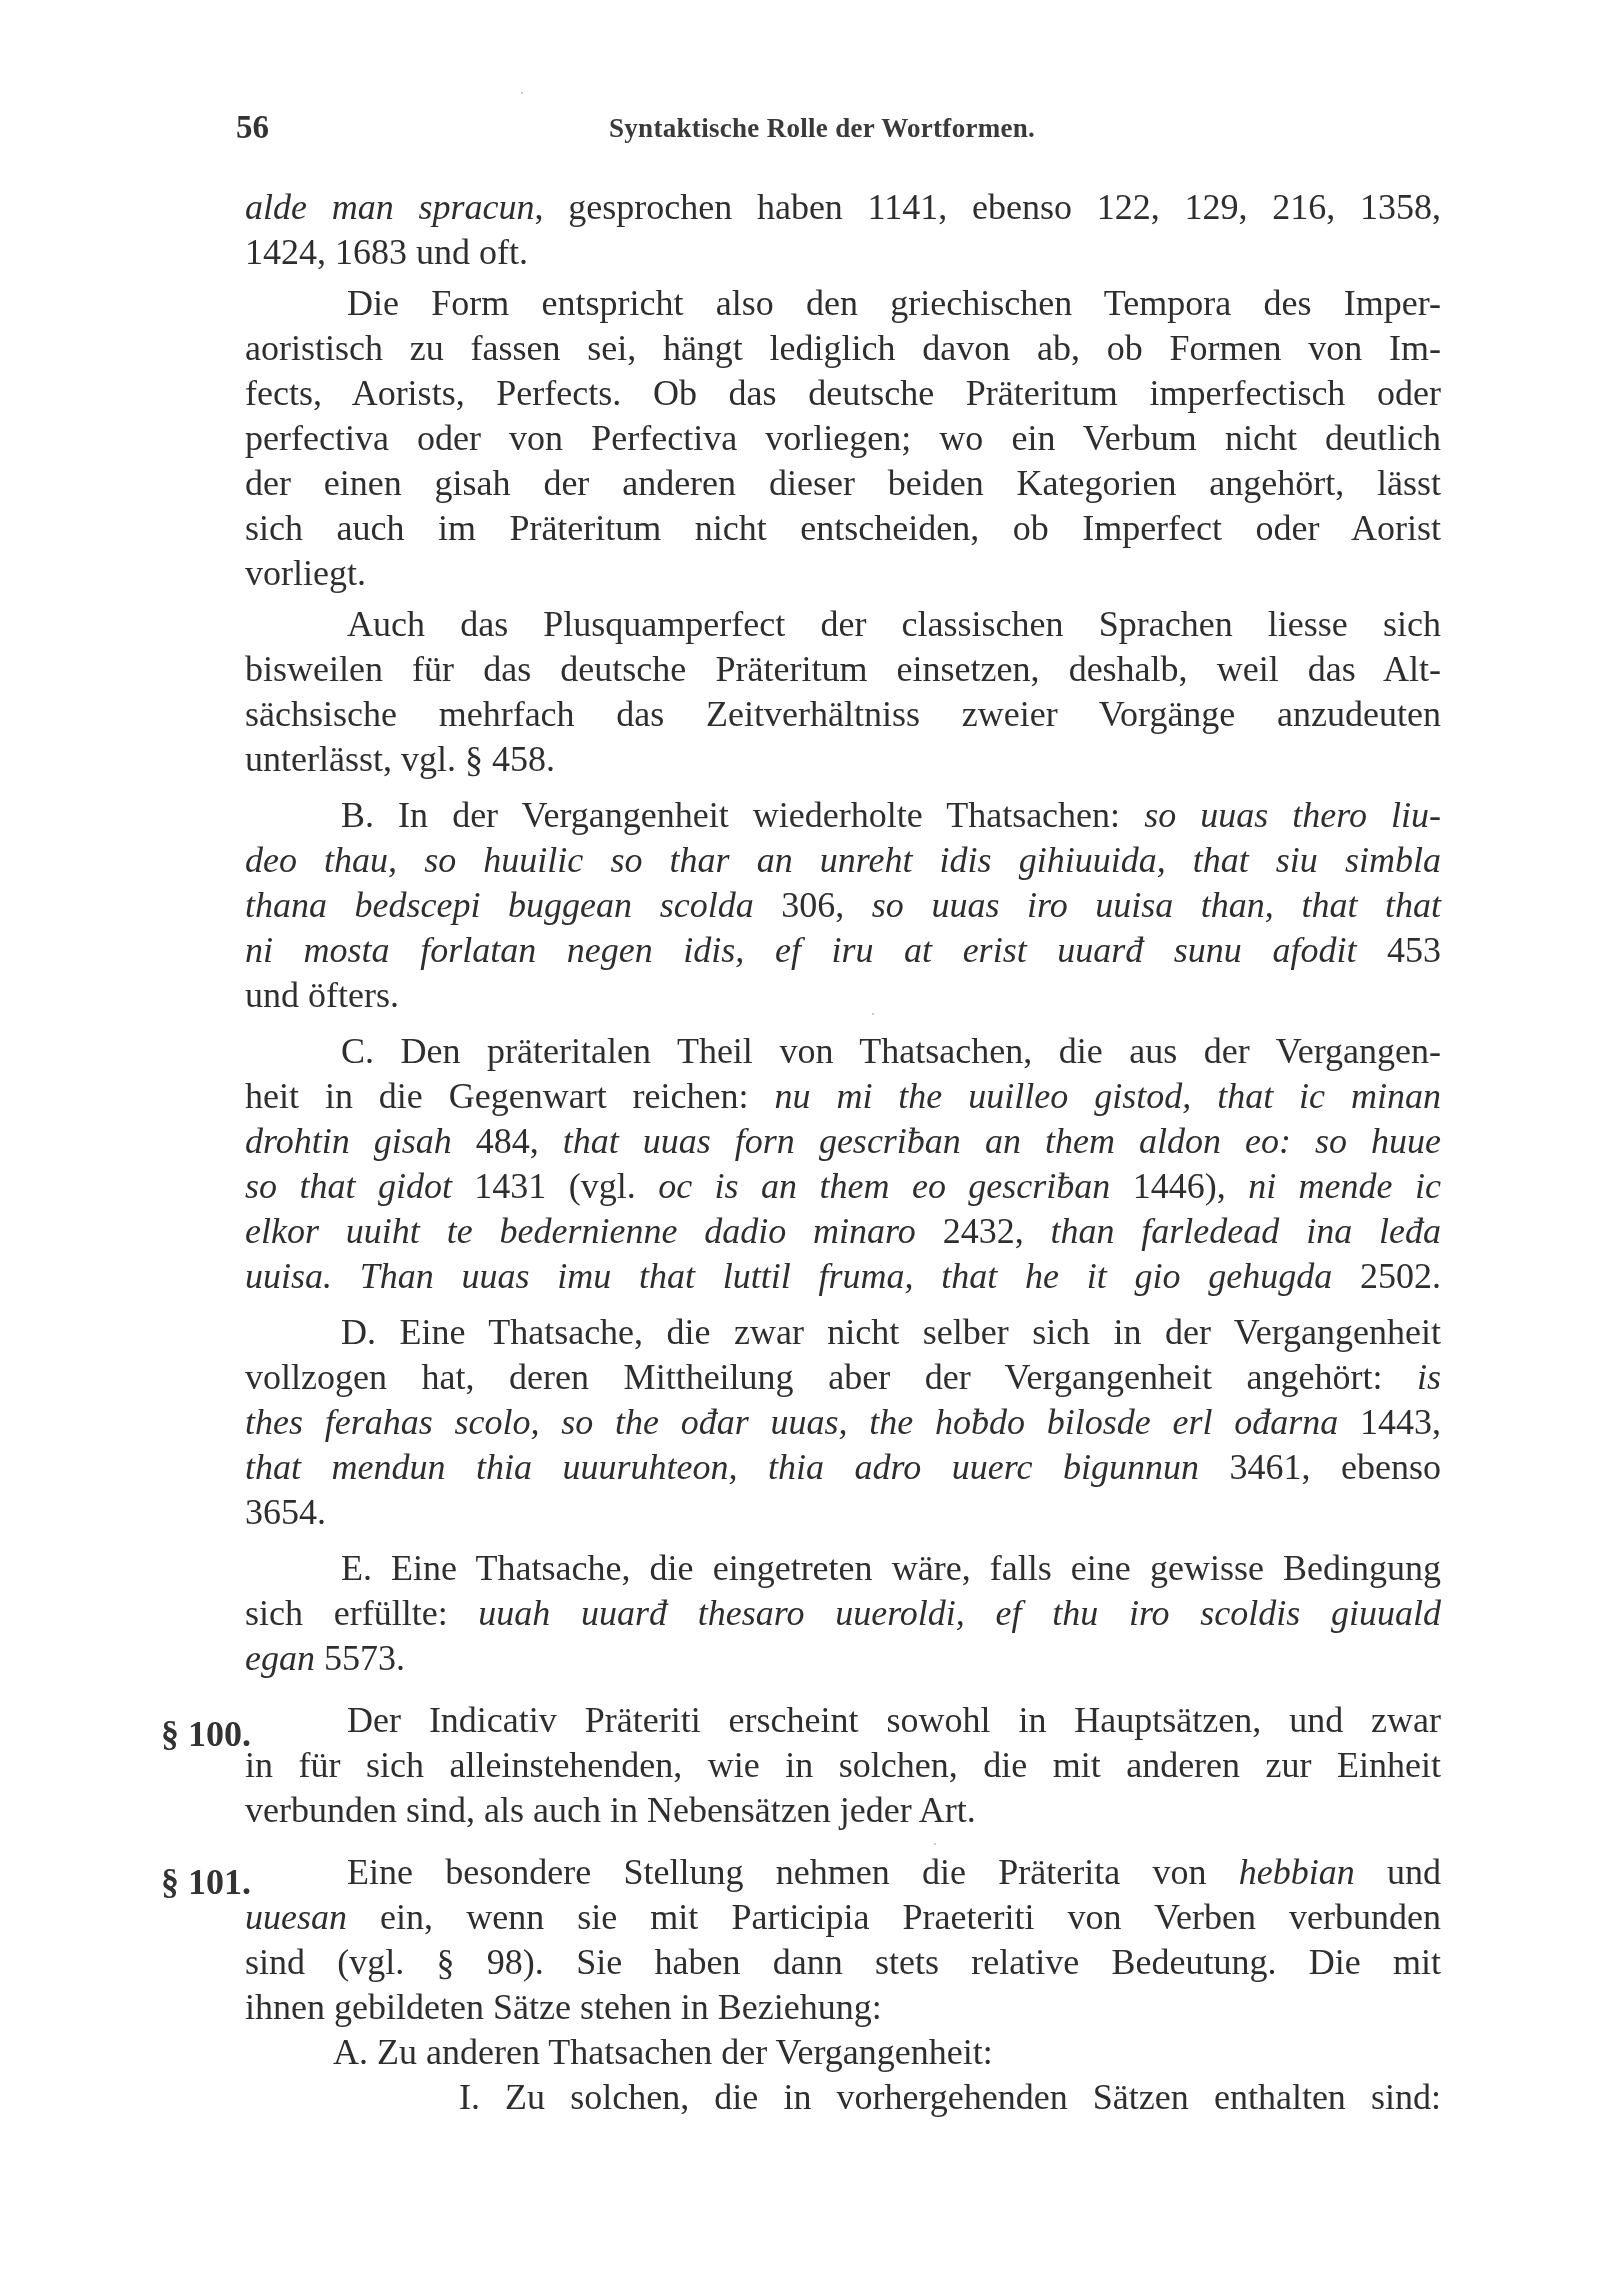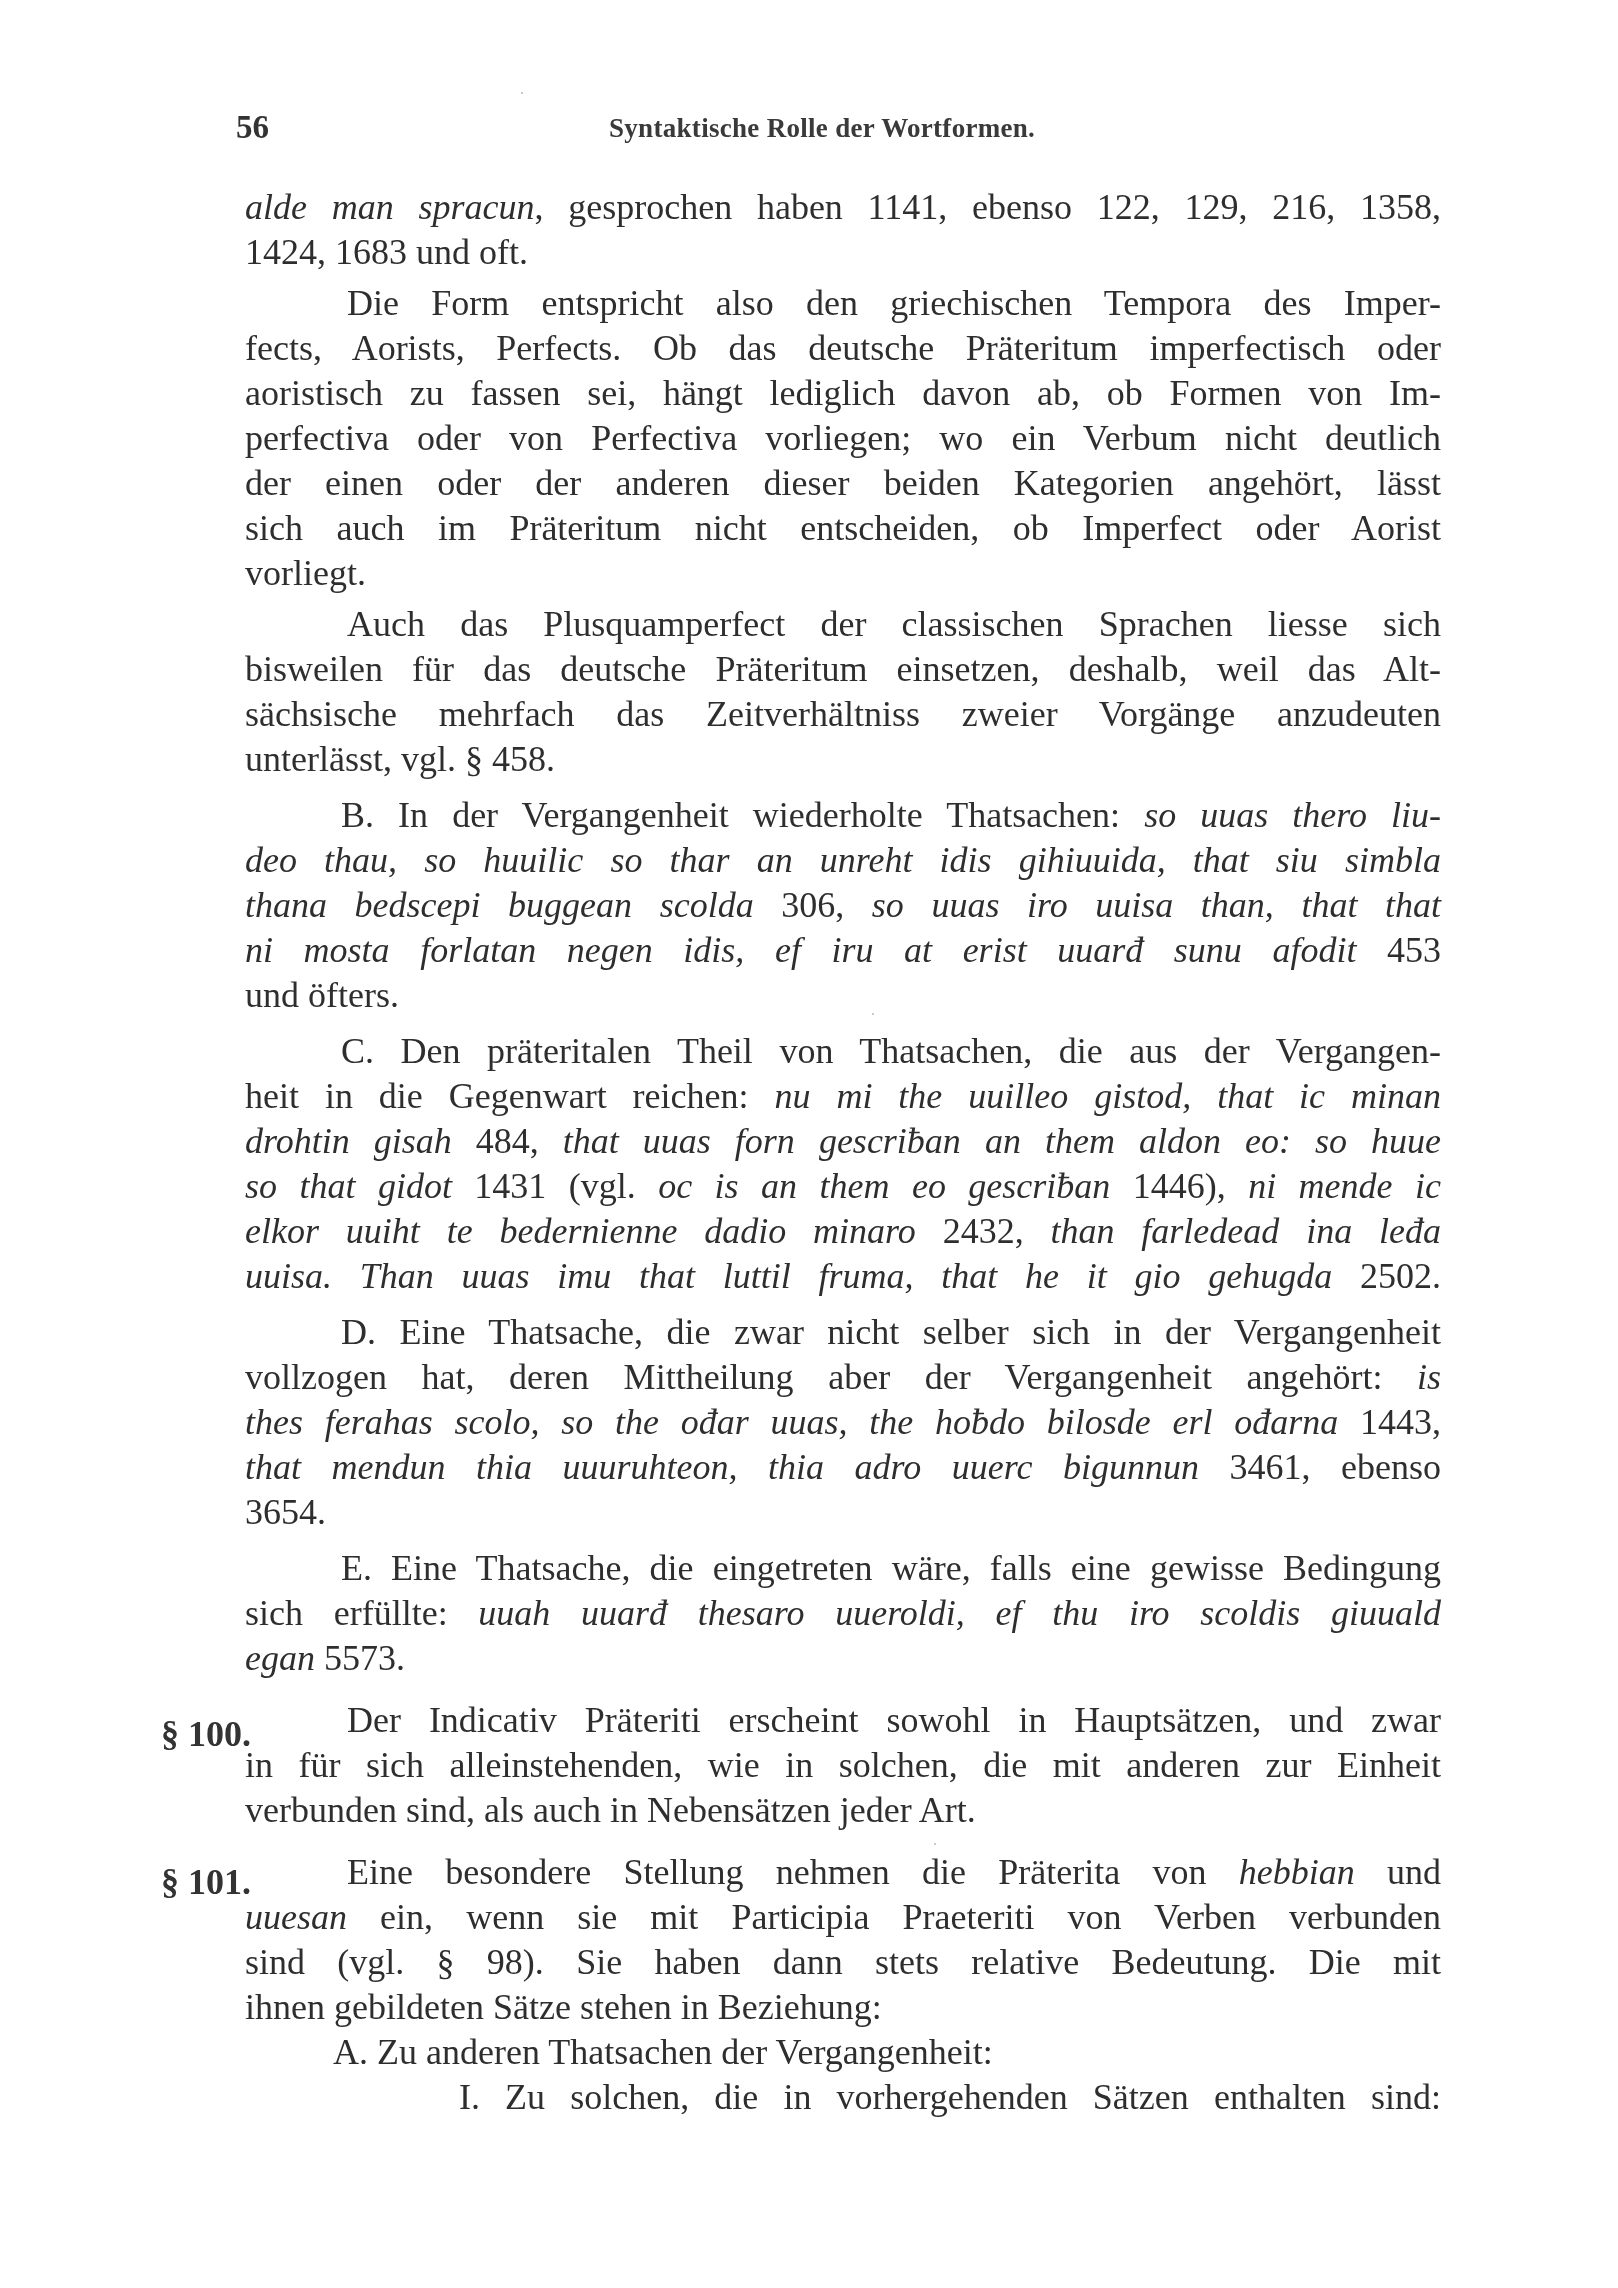--- a/index.html
+++ b/index.html
@@ -40,24 +40,24 @@
 
 <div class="page-number">56</div>
 <div class="running-head">Syntaktische Rolle der Wortformen.</div>
 
 <div class="text-block">
 
   <span class="line"><span class="it letter">alde man spracun</span><span>, gesprochen haben 1141, ebenso 122, 129, 216, 1358,</span></span>
   <span class="line last">1424, 1683 und oft.</span>
 
   <span class="line indent">Die Form entspricht also den griechischen Tempora des Imper-</span>
+  <span class="line">aoristisch zu fassen sei, hängt lediglich davon ab, ob Formen von Im-</span>
   <span class="line">fects, Aorists, Perfects. Ob das deutsche Präteritum imperfectisch oder</span>
-  <span class="line">aoristisch zu fassen sei, hängt lediglich davon ab, ob Formen von Im-</span>
   <span class="line">perfectiva oder von Perfectiva vorliegen; wo ein Verbum nicht deutlich</span>
-  <span class="line">der einen oder der anderen dieser beiden Kategorien angehört, lässt</span>
+  <span class="line">der einen gisah der anderen dieser beiden Kategorien angehört, lässt</span>
   <span class="line">sich auch im Präteritum nicht entscheiden, ob Imperfect oder Aorist</span>
   <span class="line last">vorliegt.</span>
 
   <span class="line indent">Auch das Plusquamperfect der classischen Sprachen liesse sich</span>
   <span class="line">bisweilen für das deutsche Präteritum einsetzen, deshalb, weil das Alt-</span>
   <span class="line">sächsische mehrfach das Zeitverhältniss zweier Vorgänge anzudeuten</span>
   <span class="line last">unterlässt, vgl. § 458.</span>
 
   <div class="gap"></div>
 

